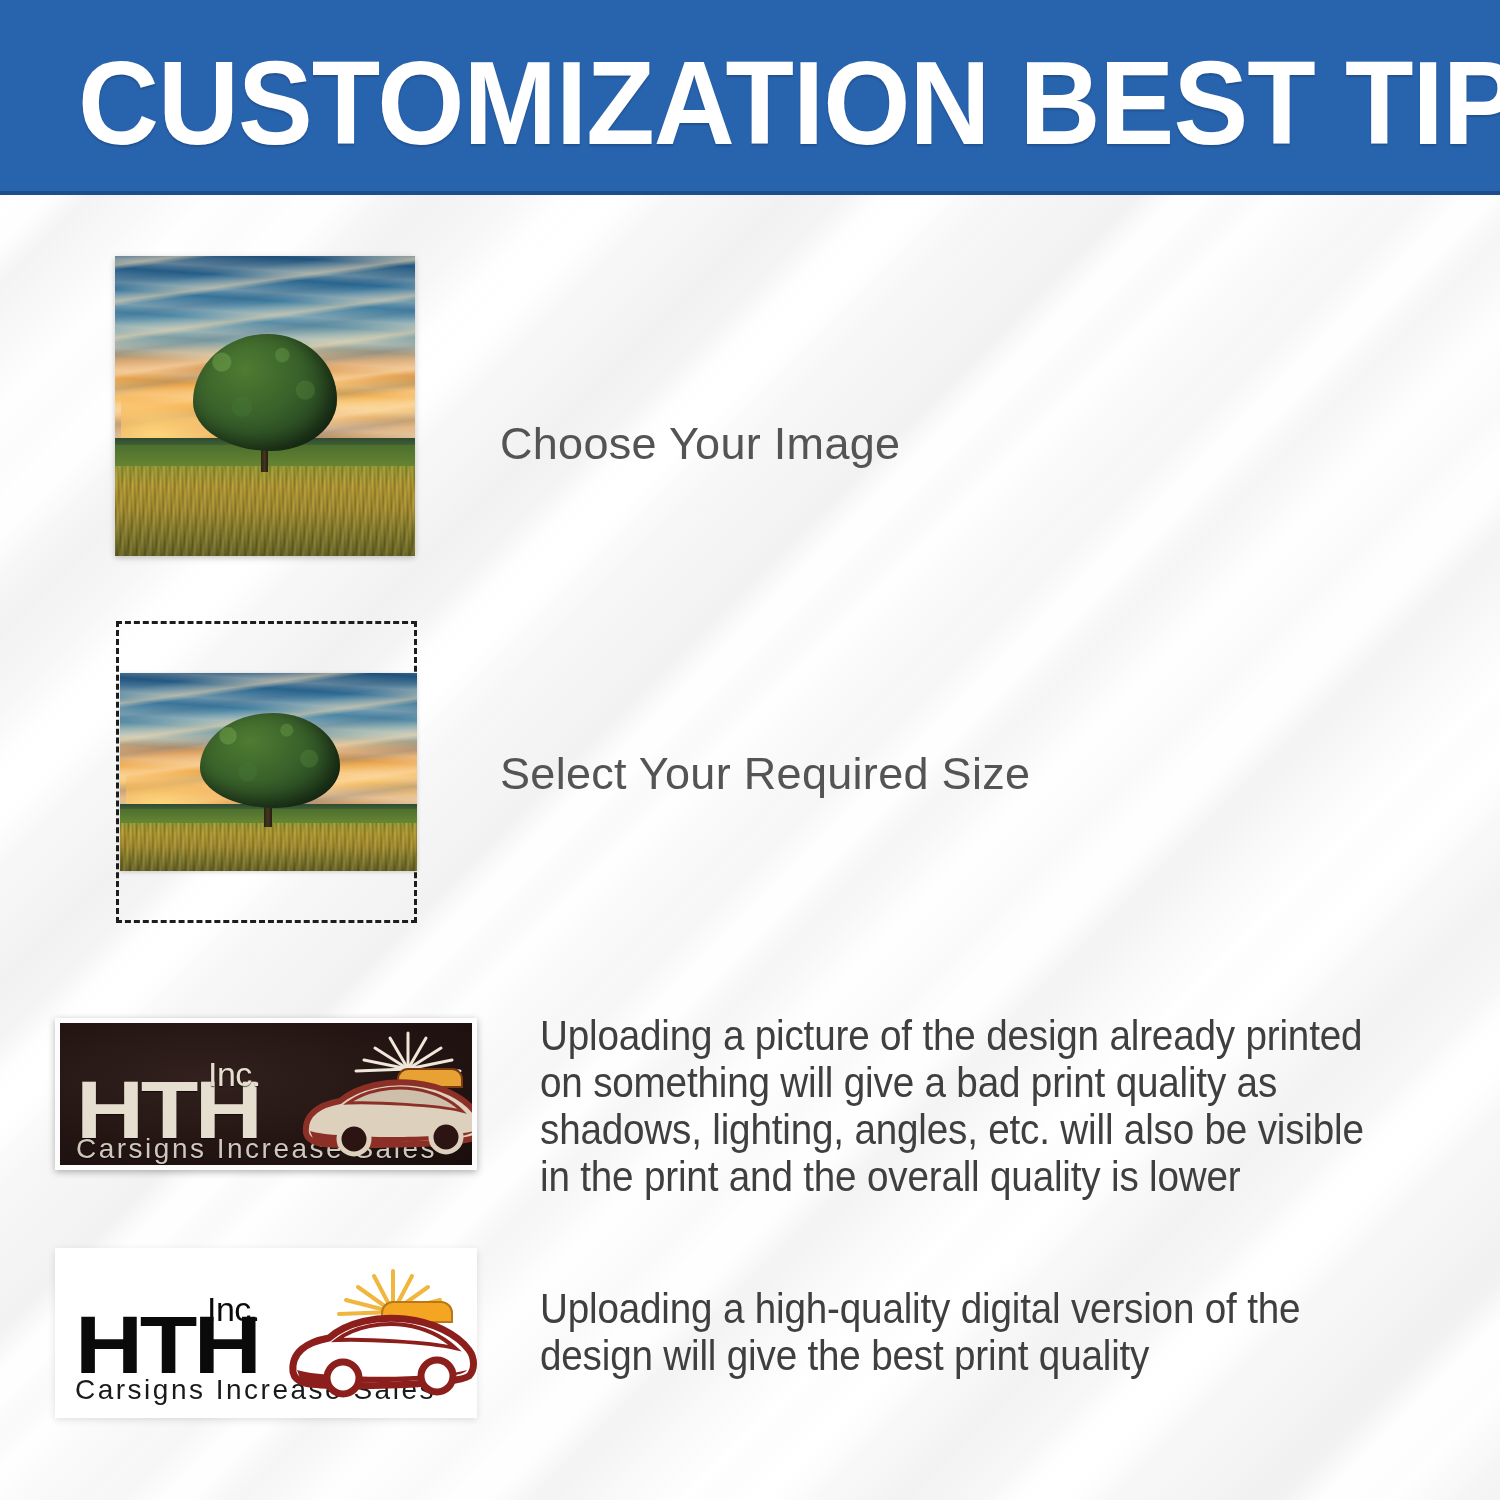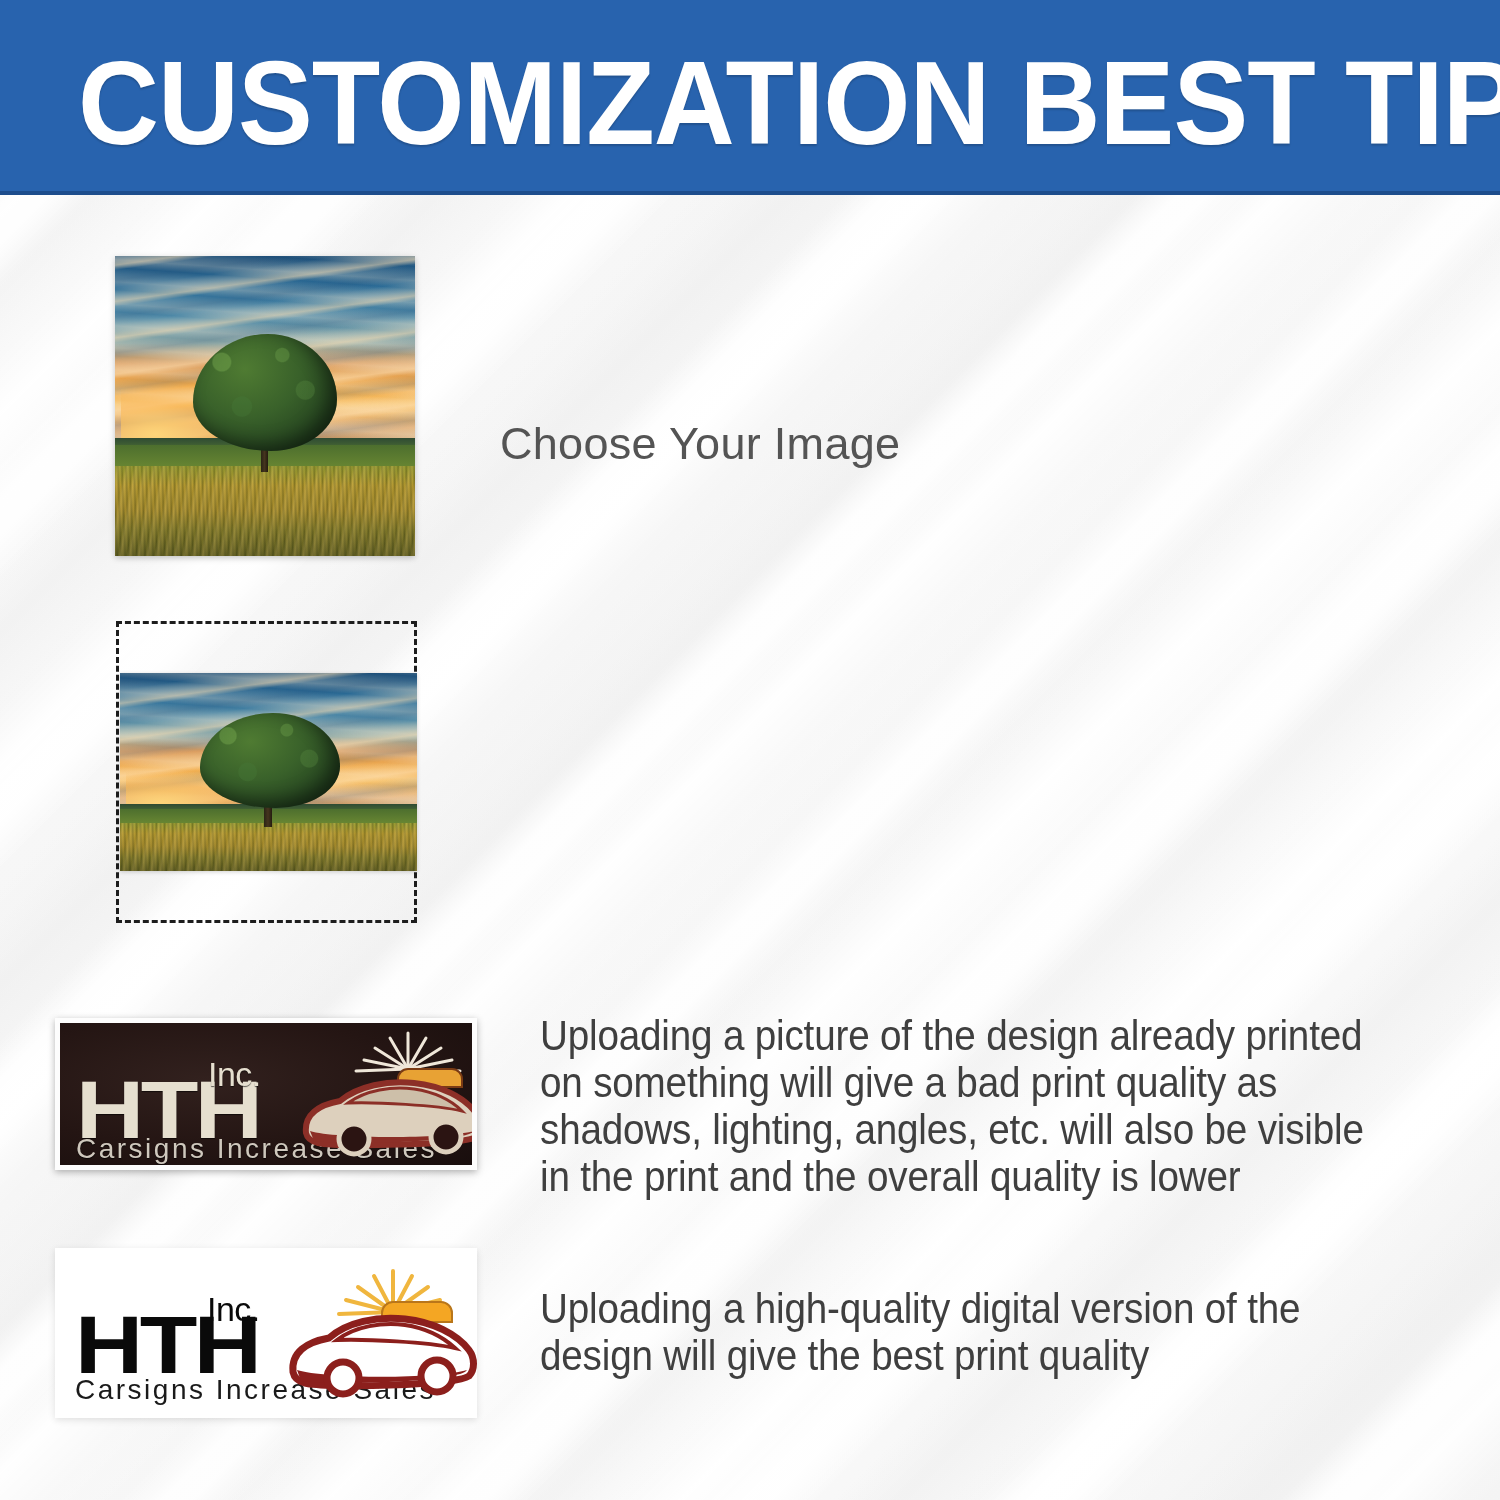--- a/index.html
+++ b/index.html
@@ -289,20 +289,21 @@
       <div class="sun-glow" style="top:50%;"></div>
       <div class="horizon" style="top:66%;"></div>
       <div class="field-far" style="top:68.5%;"></div>
       <div class="field" style="top:76%; height:24%;"></div>
       <div class="field-hilite" style="top:76%; height:24%;"></div>
       <div class="trunk" style="top:64%; height:14%;"></div>
       <div class="canopy" style="left:27%; top:20%; width:47%; height:48%;"></div>
     </div>
   </div>
 
+  <div class="caption" style="left:500px; top:748px;">Select Your Required Size</div>
 
   <div class="logo-card logo-dark">
     <div class="logo-inner">
       <div class="hth-word dark-txt" style="left:16px; top:46px;">HTH</div>
       <div class="inc-word dark-txt" style="left:148px; top:36px;">Inc.</div>
       <div class="tag-word dark-tag" style="left:16px; top:112px;">Carsigns Increase Sales</div>
 
       <div class="rays" style="left:288px; top:6px;">
         <svg width="120" height="46" viewBox="0 0 120 46">
           <g stroke="#efe7d9" stroke-width="3" stroke-linecap="round">

